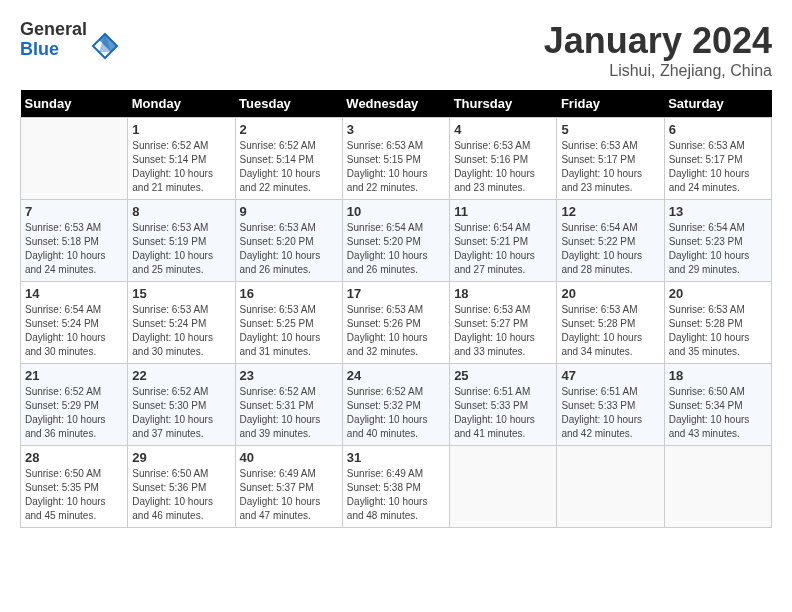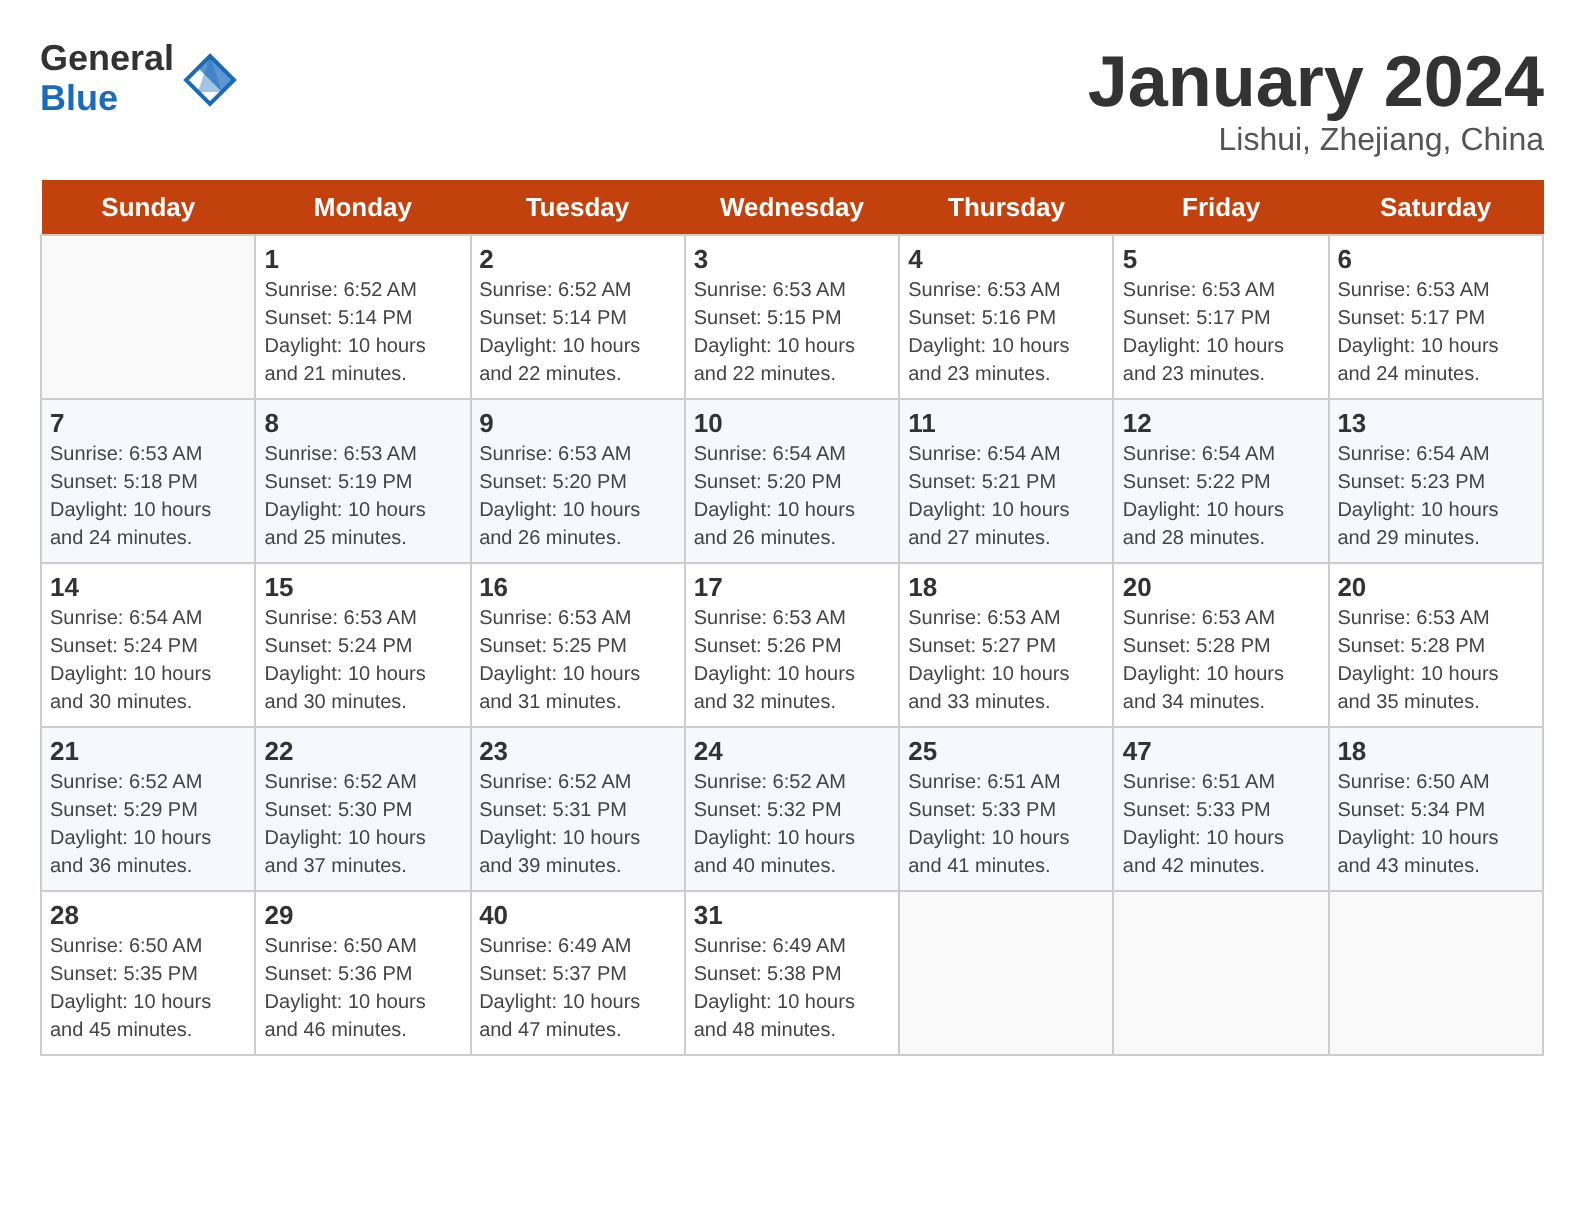--- a/index.html
+++ b/index.html
@@ -11,21 +11,21 @@
       padding: 20px;
     }
     .header-section {
       display: flex;
       justify-content: space-between;
       align-items: flex-start;
       margin-bottom: 10px;
     }
     .logo {
       display: flex;
-      align-items: center;
+      align-items: flex-end;
     }
     .logo-text {
       display: flex;
       flex-direction: column;
       line-height: 1.1;
     }
     .logo-general {
       font-size: 18px;
       font-weight: bold;
       color: #333;
@@ -51,24 +51,24 @@
     .calendar-subtitle {
       font-size: 16px;
       color: #555;
     }
     table {
       width: 100%;
       border-collapse: collapse;
       font-size: 11px;
     }
     th {
-      background-color: #c2410c;
+      background-color: #000000;
       color: #fff;
       padding: 6px 4px;
-      text-align: center;
+      text-align: left;
       font-size: 13px;
     }
     td {
       border: 1px solid #ccc;
       vertical-align: top;
       padding: 4px;
       min-height: 80px;
       width: 107px;
     }
     .day-number {

